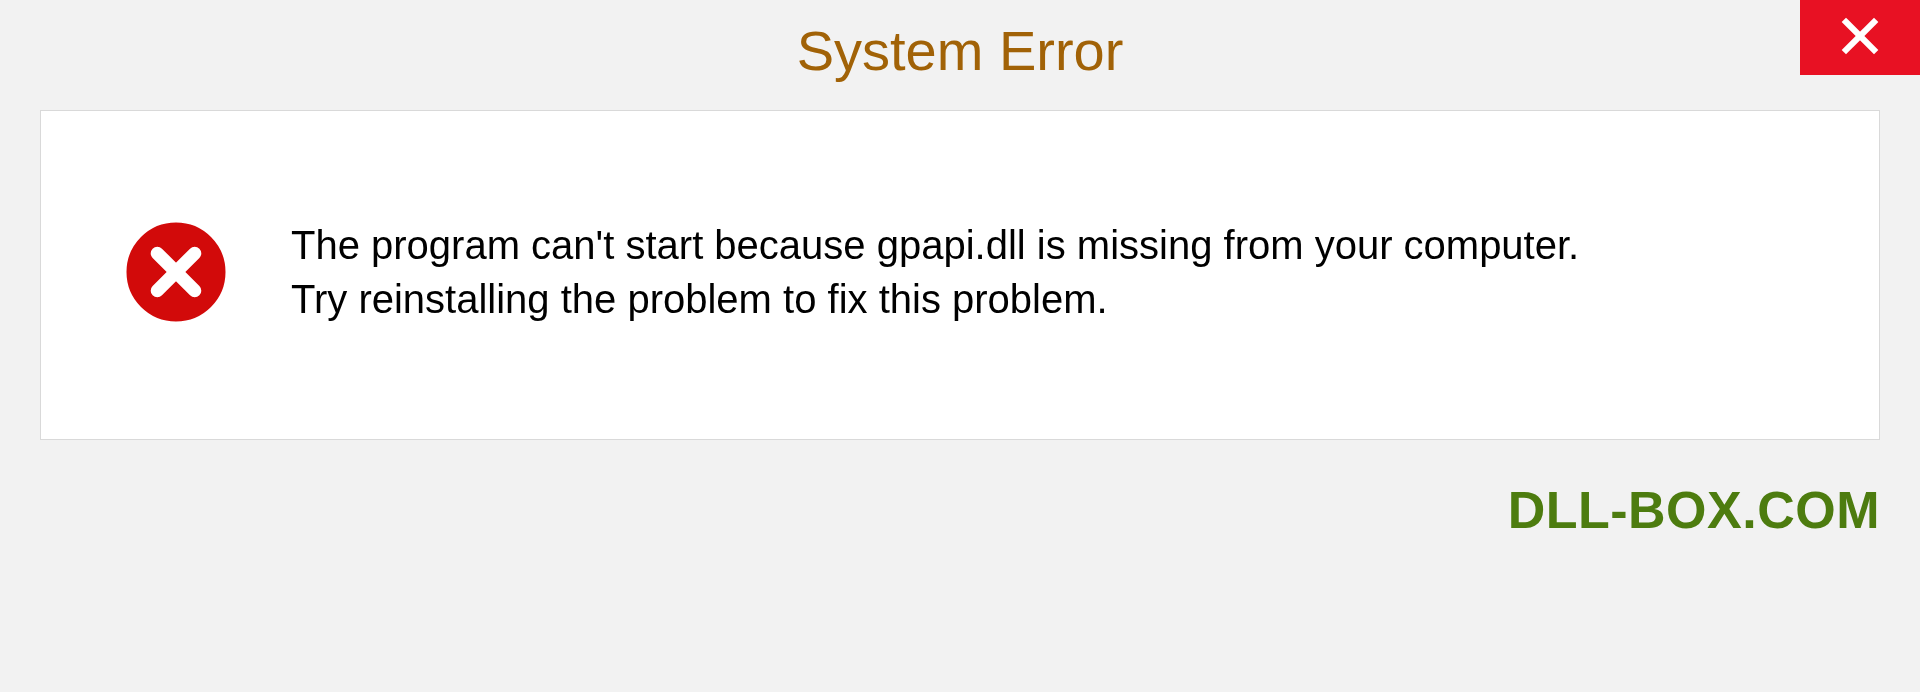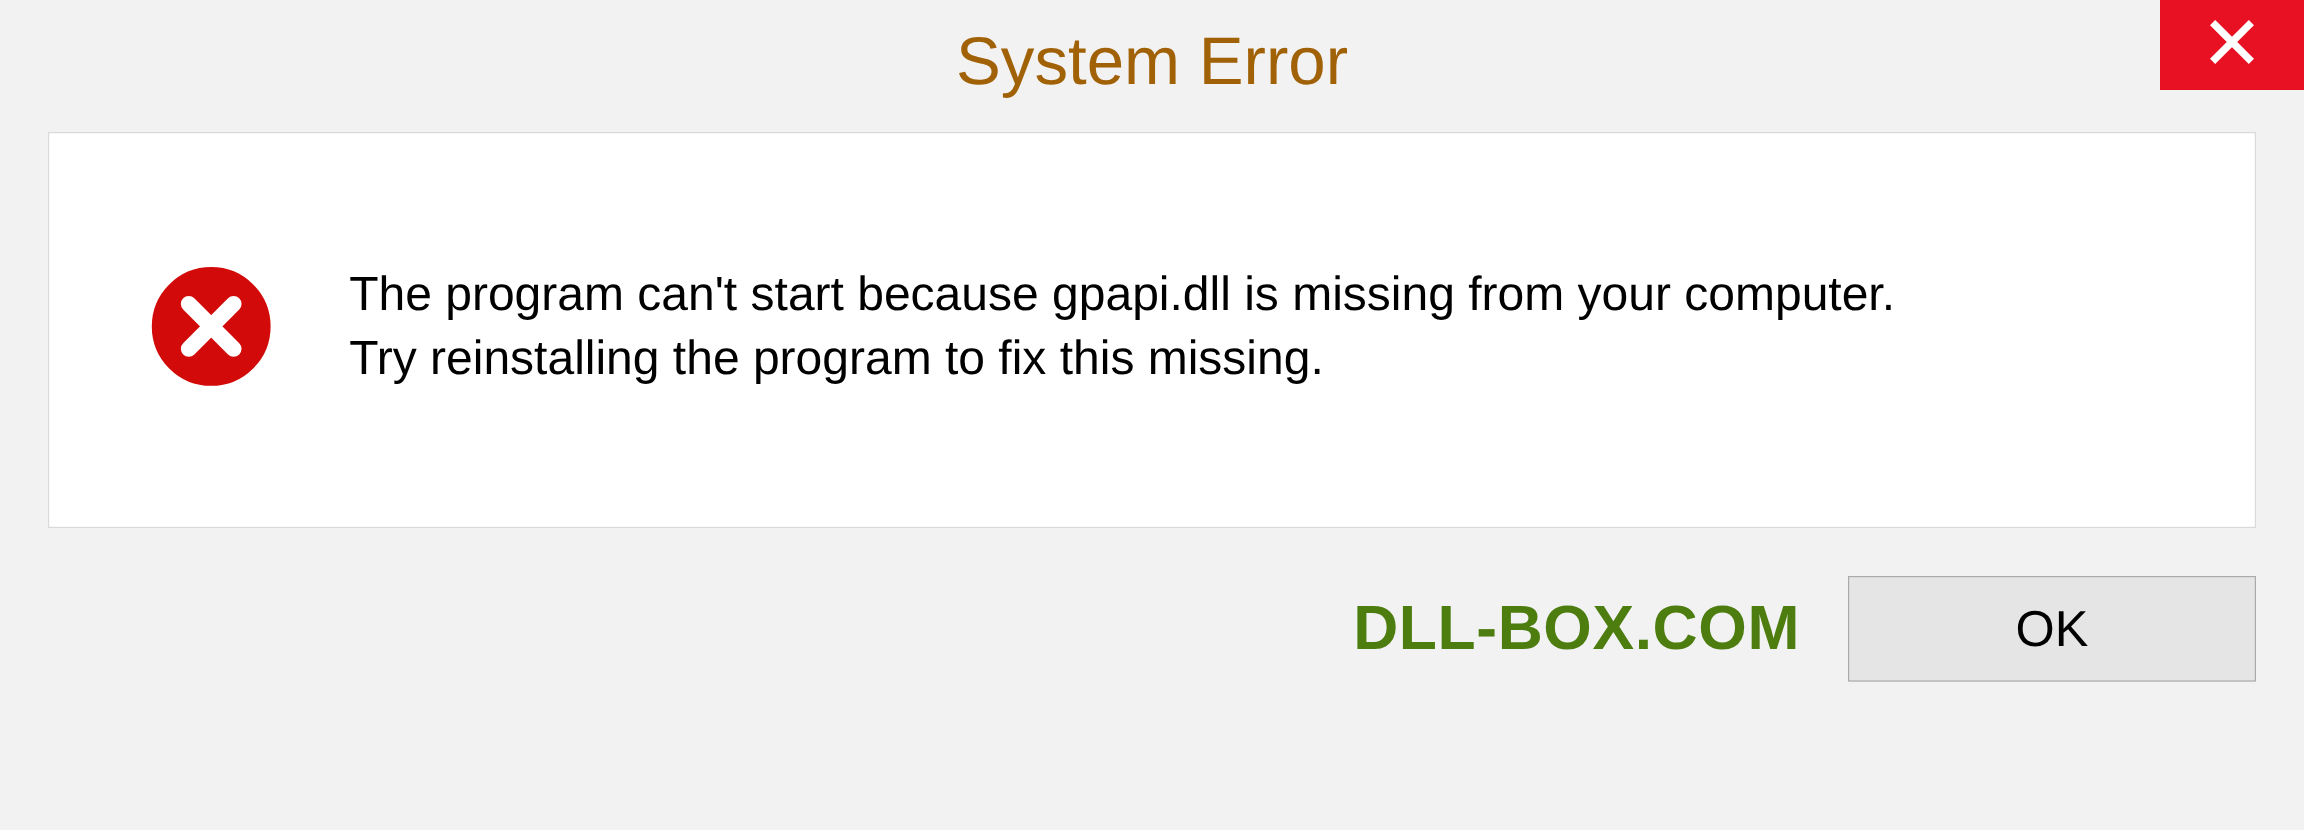--- a/index.html
+++ b/index.html
@@ -106,22 +106,19 @@
   <span class="error-icon">
     <svg viewBox="0 0 100 100">
       <circle cx="50" cy="50" r="46" fill="#d20a0a"></circle>
       <circle cx="50" cy="50" r="46" fill="none" stroke="#fff" stroke-width="2"></circle>
       <line x1="33" y1="33" x2="67" y2="67" stroke="#fff" stroke-width="12" stroke-linecap="round"></line>
       <line x1="67" y1="33" x2="33" y2="67" stroke="#fff" stroke-width="12" stroke-linecap="round"></line>
     </svg>
   </span>
   <div class="message">
     <div>The program can't start because gpapi.dll is missing from your computer.</div>
-    <div>Try reinstalling the program to fix this missing.</div>
+    <div>Try reinstalling the problem to fix this problem.</div>
   </div>
 </div>
 
 <div class="footer">
   <span class="watermark">DLL-BOX.COM</span>
-  <div class="ok-btn">
-    <span>OK</span>
-  </div>
 </div>
 
 </body></html>

